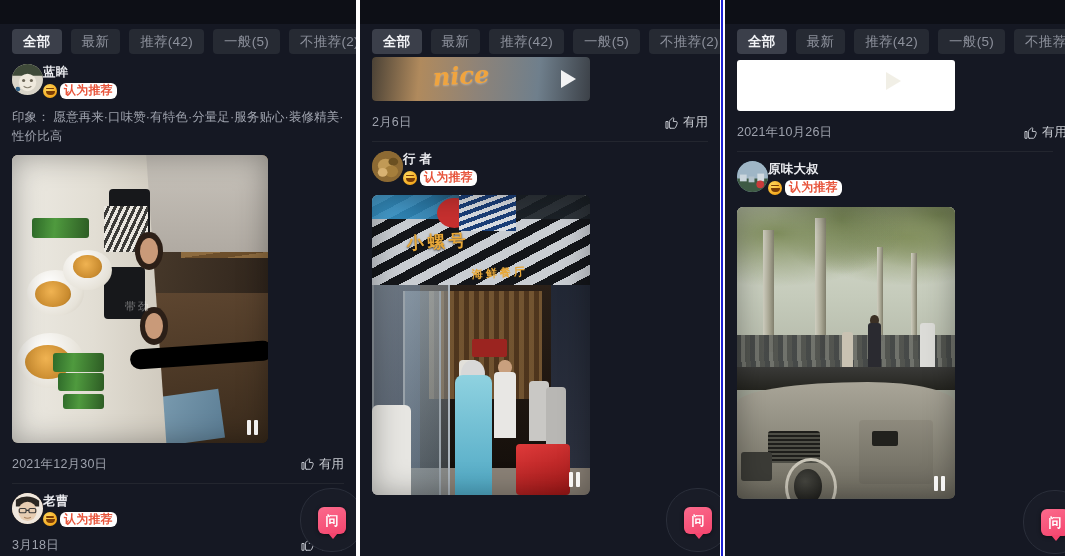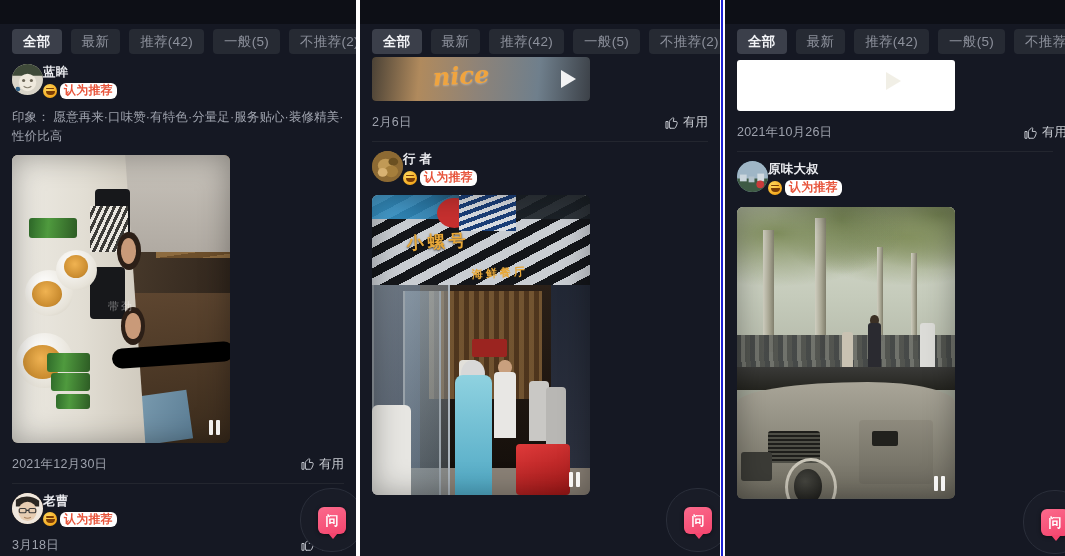--- a/index.html
+++ b/index.html
@@ -63,21 +63,21 @@
     background:#ffffff;color:#e8553c;font-weight:bold;letter-spacing:.2px;
   }
 
   .impression{
     font-size:12.5px;color:#9ea2ad;line-height:19px;
     padding:9px 0 0 0;letter-spacing:.1px;
   }
 
   
   .media{margin-top:9px;border-radius:6px;overflow:hidden;position:relative;background:#000;}
-  .media.tall-1{width:218px;height:288px;}
+  .media.tall-1{width:256px;height:288px;}
   .media.tall-2{width:218px;height:300px;}
   .media.tall-3{width:218px;height:292px;}
   .media.strip{width:218px;height:44px;border-radius:4px;}
   .media.blank{width:218px;height:51px;background:#ffffff;border-radius:3px;}
 
   .pausebars{
     position:absolute;right:10px;bottom:8px;width:11px;height:15px;opacity:.93;
     display:flex;justify-content:space-between;
   }
   .pausebars i{display:block;width:3.6px;height:100%;background:#fff;border-radius:1px;}

